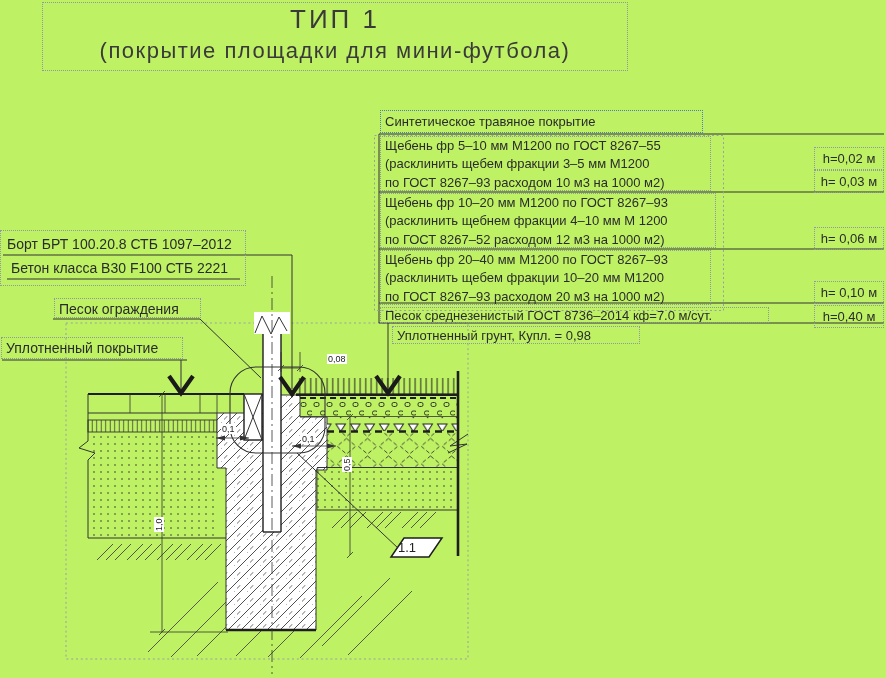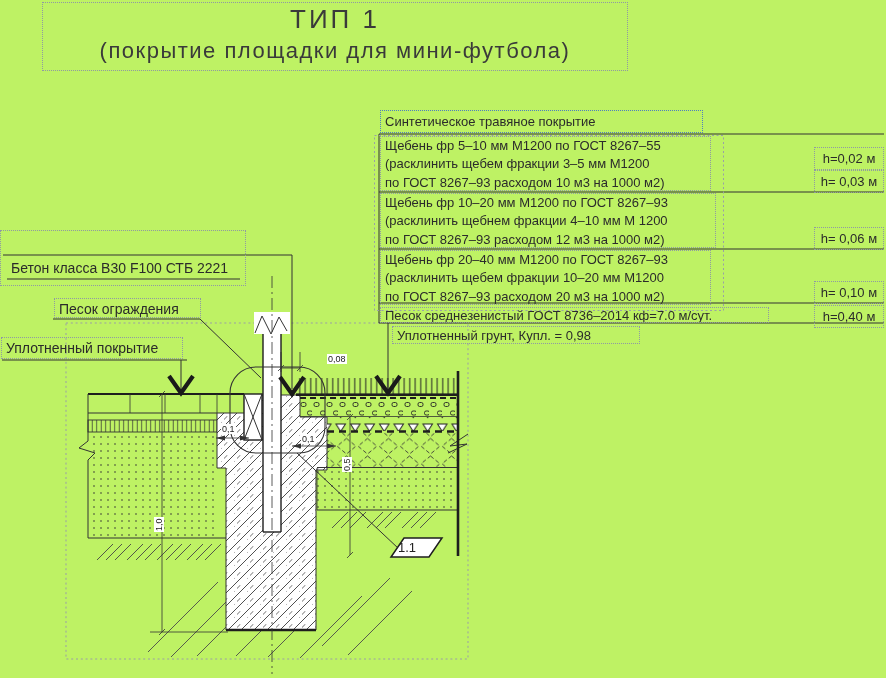--- a/index.html
+++ b/index.html
@@ -207,41 +207,42 @@
   <div>Синтетическое травяное покрытие</div>
 </div>
 <div class="abs selbox ann" style="left:380px;top:136px;width:331px;height:55px;">
   <div>Щебень фр 5–10 мм М1200 по ГОСТ 8267–55</div>
   <div>(расклинить щебем фракции 3–5 мм М1200</div>
   <div>по ГОСТ 8267–93 расходом 10 м3 на 1000 м2)</div>
 </div>
 <div class="abs selbox ann" style="left:380px;top:193px;width:336px;height:55px;">
   <div>Щебень фр 10–20 мм М1200 по ГОСТ 8267–93</div>
   <div>(расклинить щебнем фракции 4–10 мм М 1200</div>
-  <div>по ГОСТ 8267–93 расходом 12 м3 на 1000 м2)</div>
+  <div>по ГОСТ 8267–52 расходом 12 м3 на 1000 м2)</div>
 </div>
 <div class="abs selbox ann" style="left:380px;top:250px;width:331px;height:55px;">
   <div>Щебень фр 20–40 мм М1200 по ГОСТ 8267–93</div>
   <div>(расклинить щебем фракции 10–20 мм М1200</div>
   <div>по ГОСТ 8267–93 расходом 20 м3 на 1000 м2)</div>
 </div>
 <div class="abs selbox ann ann-r5" style="left:380px;top:307px;width:389px;height:16px;">
   <div>Песок среднезенистый ГОСТ 8736–2014 кф=7.0 м/сут.</div>
 </div>
 <div class="abs selbox ann ann-r6" style="left:392px;top:326px;width:248px;height:18px;">
   <div>Уплотненный грунт, Купл. = 0,98</div>
 </div>
 
 <div class="abs selbox hbox" style="left:814px;top:111px;margin-top:36px;">h=0,02 м</div>
 <div class="abs selbox hbox" style="left:814px;top:170px;">h= 0,03 м</div>
 <div class="abs selbox hbox" style="left:814px;top:227px;">h= 0,06 м</div>
 <div class="abs selbox hbox" style="left:814px;top:281px;">h= 0,10 м</div>
 <div class="abs selbox hbox" style="left:814px;top:305px;">h=0,40 м</div>
 
 <div class="abs selbox" style="left:0;top:230px;width:244px;height:54px;"></div>
+<div class="abs lab" style="left:3px;top:234px;width:240px;">Борт БРТ 100.20.8 СТБ 1097–2012</div>
 <div class="abs lab" style="left:7px;top:258px;width:232px;">Бетон класса В30 F100 СТБ 2221</div>
 <div class="abs selbox lab" style="left:54px;top:298px;width:147px;height:20px;">Песок ограждения</div>
 <div class="abs selbox lab" style="left:1px;top:337px;width:182px;height:22px;">Уплотненный покрытие</div>
 
 <div class="abs dim" style="left:279px;top:354px;margin-left:48px;">0,08</div>
 <div class="abs dim" style="left:221px;top:424px;">0,1</div>
 <div class="abs dim" style="left:301px;top:434px;">0,1</div>
 <div class="abs dim vdim" style="left:342px;top:472px;">0,5</div>
 <div class="abs dim vdim" style="left:154px;top:532px;">1,0</div>
 

